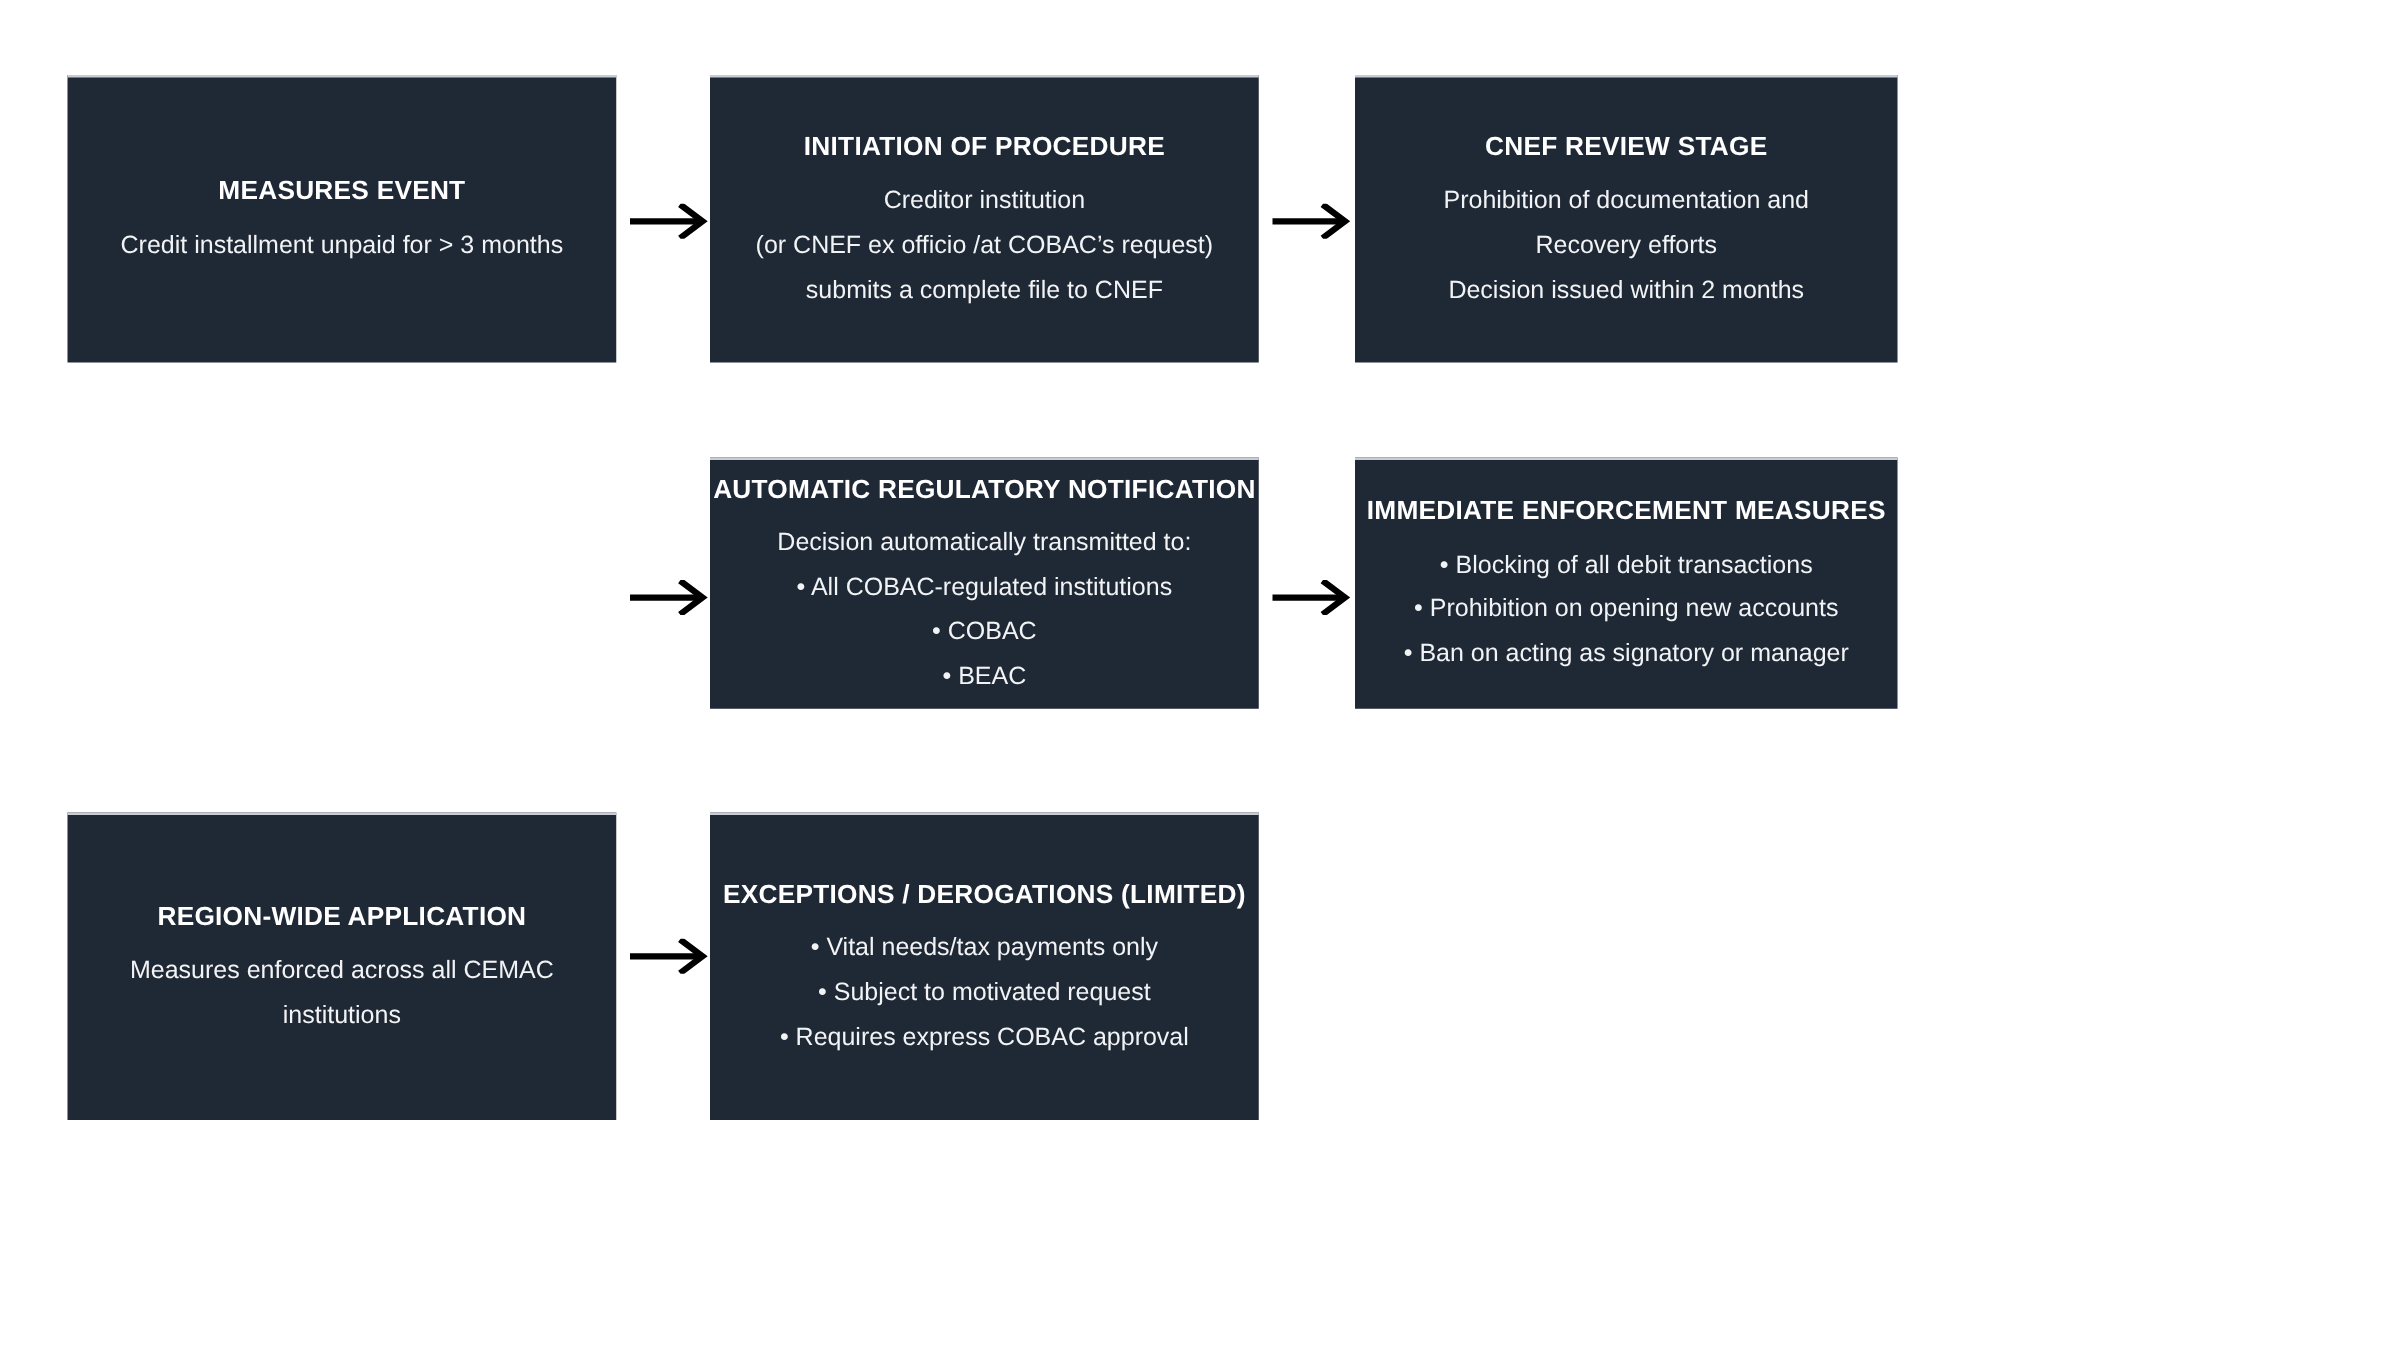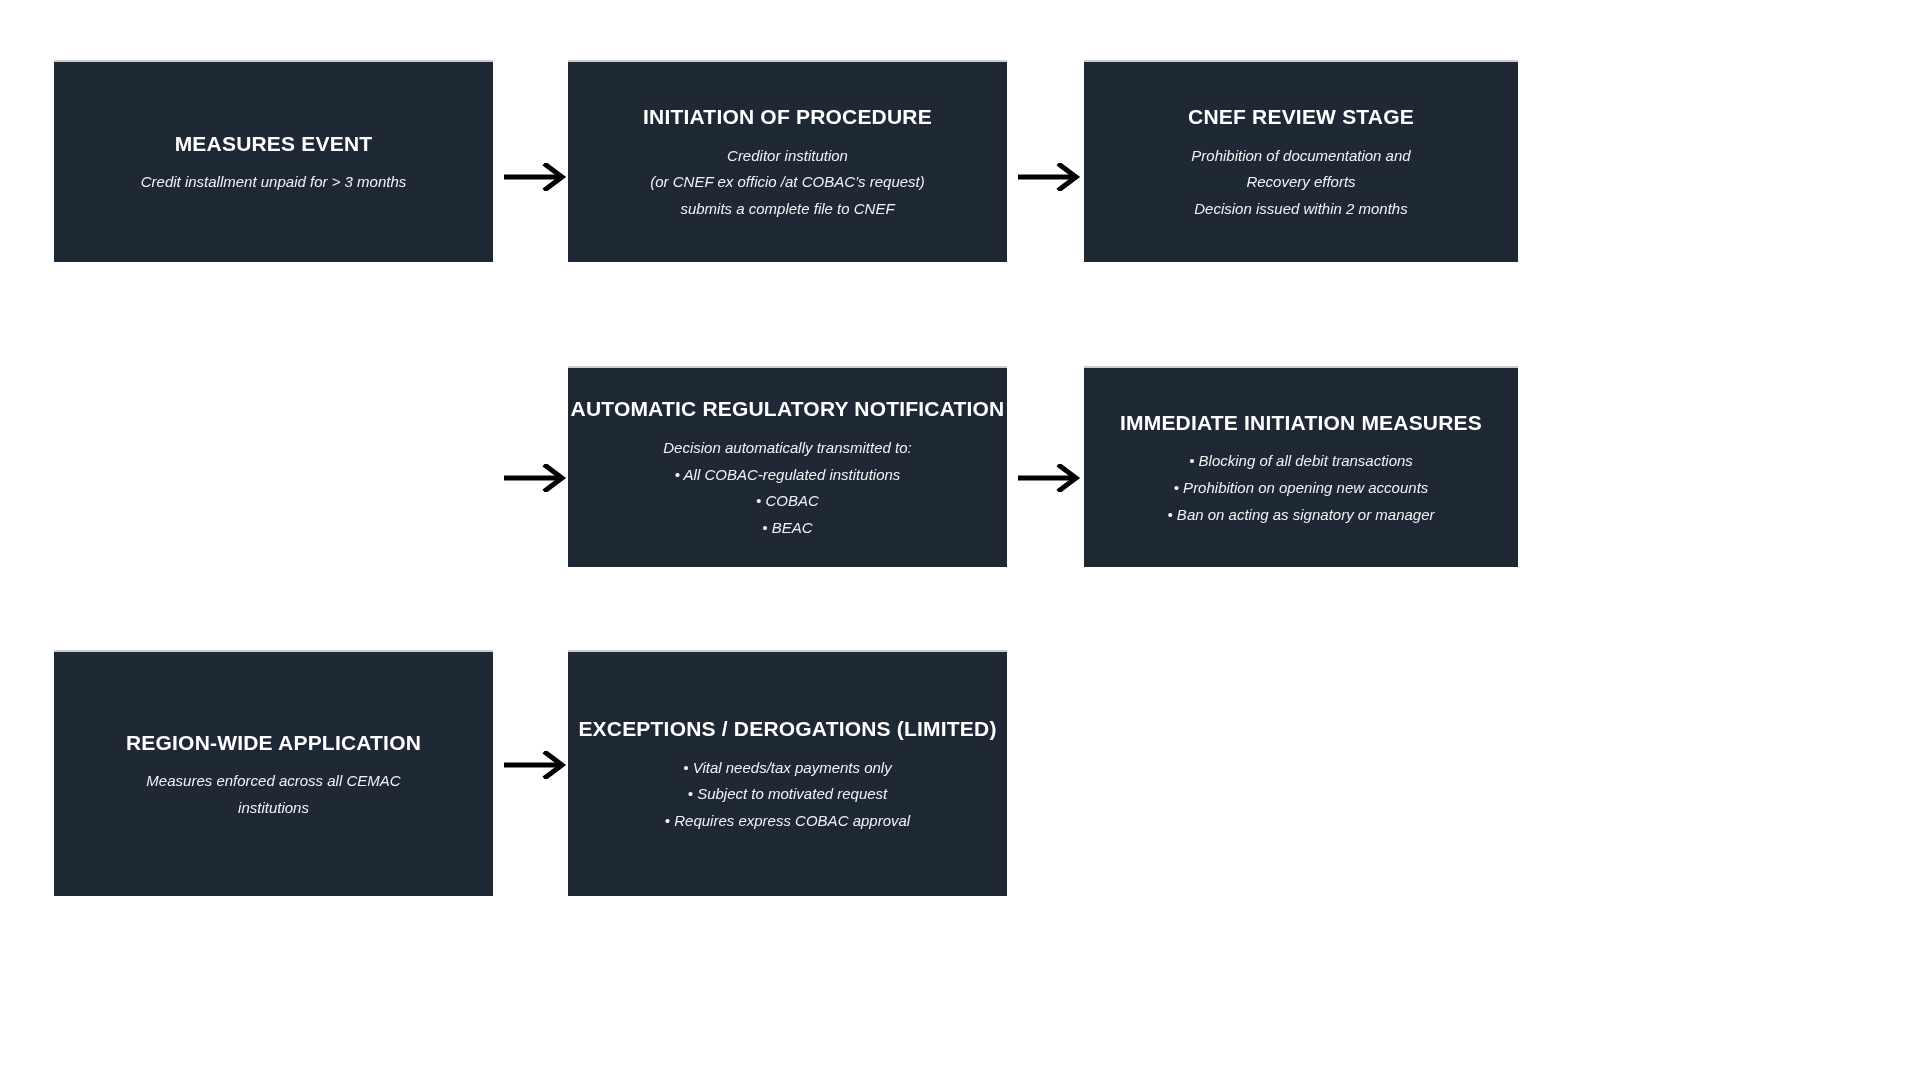--- a/index.html
+++ b/index.html
@@ -46,34 +46,33 @@
   }
 
   .node-lines {
     display: flex;
     flex-direction: column;
     align-items: center;
     width: 100%;
   }
 
   .node-line {
-    font-size: 15px;
+    font-size: 20px;
     font-weight: 400;
     line-height: 1.78;
     color: #f2f3f5;
     white-space: nowrap;
-    font-style: italic;
   }
 
   
   .col1 { left: 54px;   width: 439px; }
   .col2 { left: 568px;  width: 439px; }
   .col3 { left: 1084px; width: 434px; }
 
-  .row1 { top: 60px;  height: 202px; }
+  .row1 { top: 60px;  height: 230px; }
   .row2 { top: 366px; height: 201px; }
   .row3 { top: 650px; height: 246px; }
 
   
   .arrow {
     position: absolute;
     width: 72px;
     height: 40px;
     display: flex;
     align-items: center;
@@ -150,21 +149,21 @@
   </div>
 
   <div class="arrow arr-r2c2">
     <svg width="72" height="28" viewBox="0 0 72 28">
       <line x1="4" y1="14" x2="58" y2="14" stroke="#000000" stroke-width="5"></line>
       <polyline points="46,2 62,14 46,26" fill="none" stroke="#000000" stroke-width="5" stroke-linecap="square" stroke-linejoin="miter"></polyline>
     </svg>
   </div>
 
   <div class="node-box col3 row2">
-    <div class="node-title">IMMEDIATE INITIATION MEASURES</div>
+    <div class="node-title">IMMEDIATE ENFORCEMENT MEASURES</div>
     <div class="node-lines">
       <div class="node-line">• Blocking of all debit transactions</div>
       <div class="node-line">• Prohibition on opening new accounts</div>
       <div class="node-line">• Ban on acting as signatory or manager</div>
     </div>
   </div>
 
   <div class="node-box col1 row3">
     <div class="node-title">REGION-WIDE APPLICATION</div>
     <div class="node-lines">

